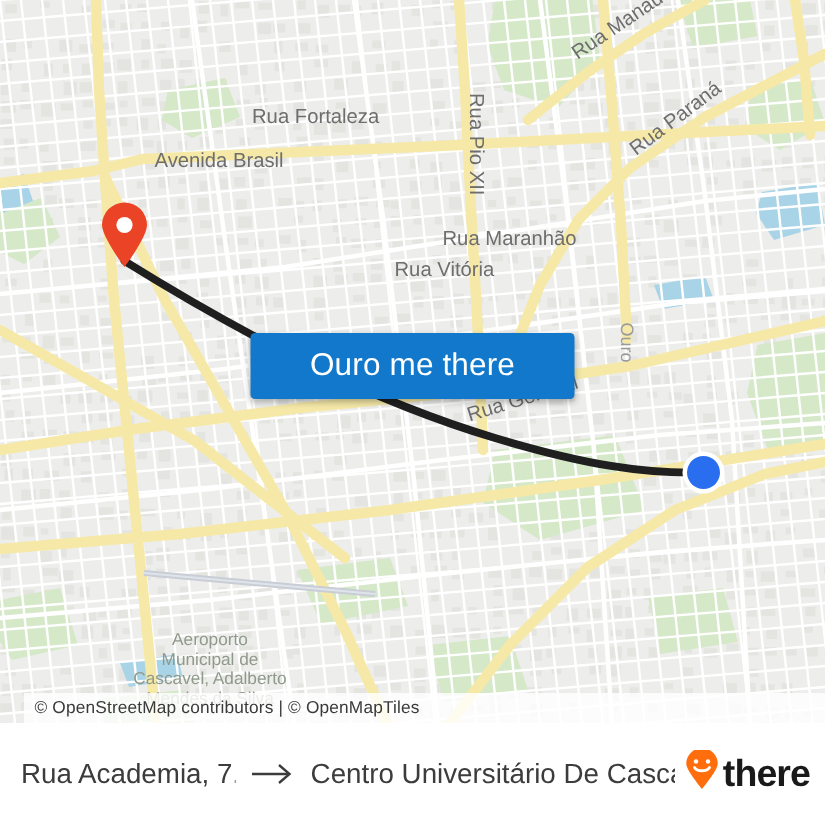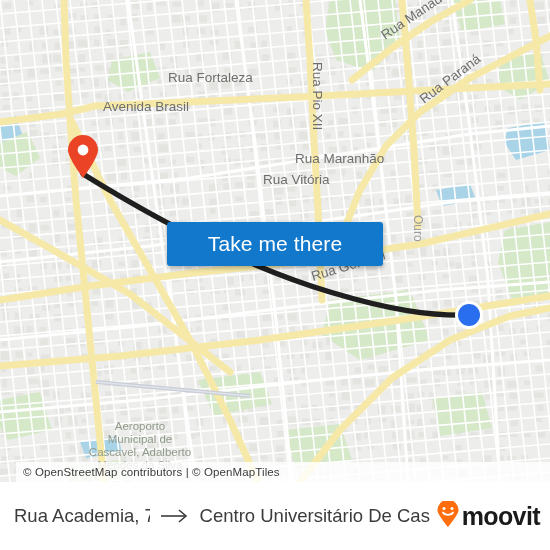--- a/index.html
+++ b/index.html
@@ -1384,21 +1384,21 @@
           <circle cx="469" cy="315" r="11" fill="#2a6ef0"></circle>
         </g>
       </g>
     </svg>
 
     <div id="attribution">
       <span class="attr-text">© OpenStreetMap contributors | © OpenMapTiles</span>
     </div>
   </div>
 
-  <button id="take-me-there">Take me there</button>
+  <button id="take-me-there">Ouro me there</button>
 
   <div id="footer">
     <div class="trip-line">
       <span class="endpoint">Rua Academia, 7...</span>
       <span class="arrow-ico">
         <svg width="30" height="16" viewBox="0 0 30 16" aria-hidden="true">
           <line x1="1" y1="8" x2="25" y2="8" stroke="#3c3c3c" stroke-width="1.6"></line>
           <polyline points="19,2 26,8 19,14" fill="none" stroke="#3c3c3c" stroke-width="1.6"></polyline>
         </svg>
       </span>
@@ -1406,17 +1406,17 @@
     </div>
     <div class="brand">
       <span>
         <svg width="24" height="27" viewBox="0 0 24 27" aria-hidden="true">
           <path d="M12,26 C12,26 1.5,13.5 1.5,9.2 A10.5,10.5 0 1 1 22.5,9.2 C22.5,13.5 12,26 12,26 Z" fill="#ff6d0d"></path>
           <circle cx="8" cy="7.6" r="1.5" fill="#ffffff"></circle>
           <circle cx="16" cy="7.6" r="1.5" fill="#ffffff"></circle>
           <path d="M7,11.6 C8.8,14.6 15.2,14.6 17,11.6" fill="none" stroke="#ffffff" stroke-width="1.9" stroke-linecap="round"></path>
         </svg>
       </span>
-      <span class="brand-word">moovit</span>
+      <span class="brand-word">there</span>
     </div>
   </div>
 
 </div>
 
 </body></html>

